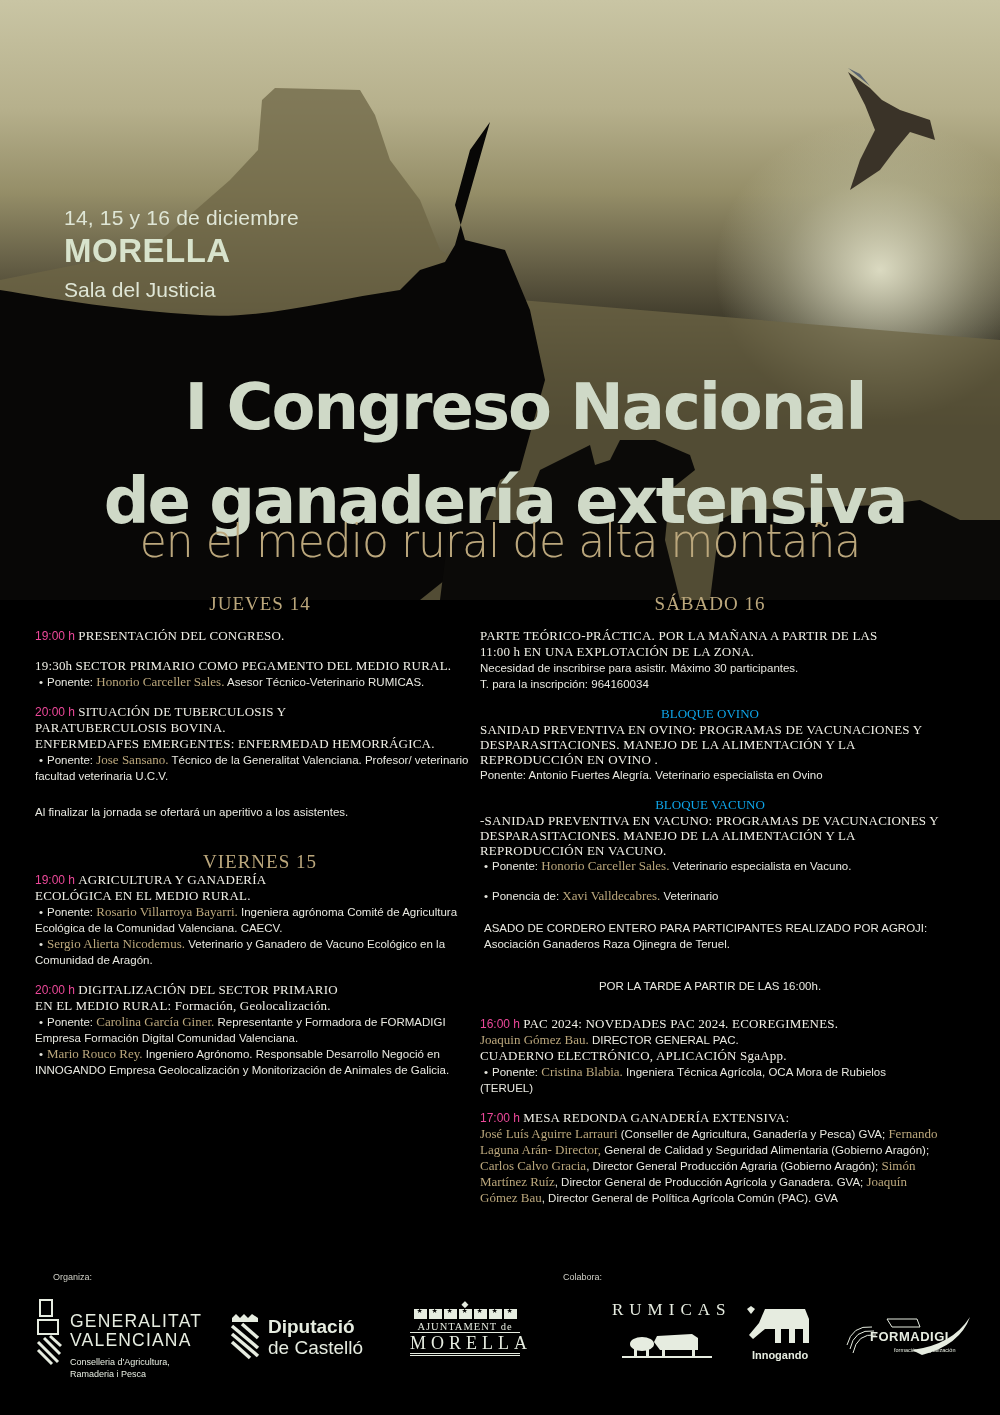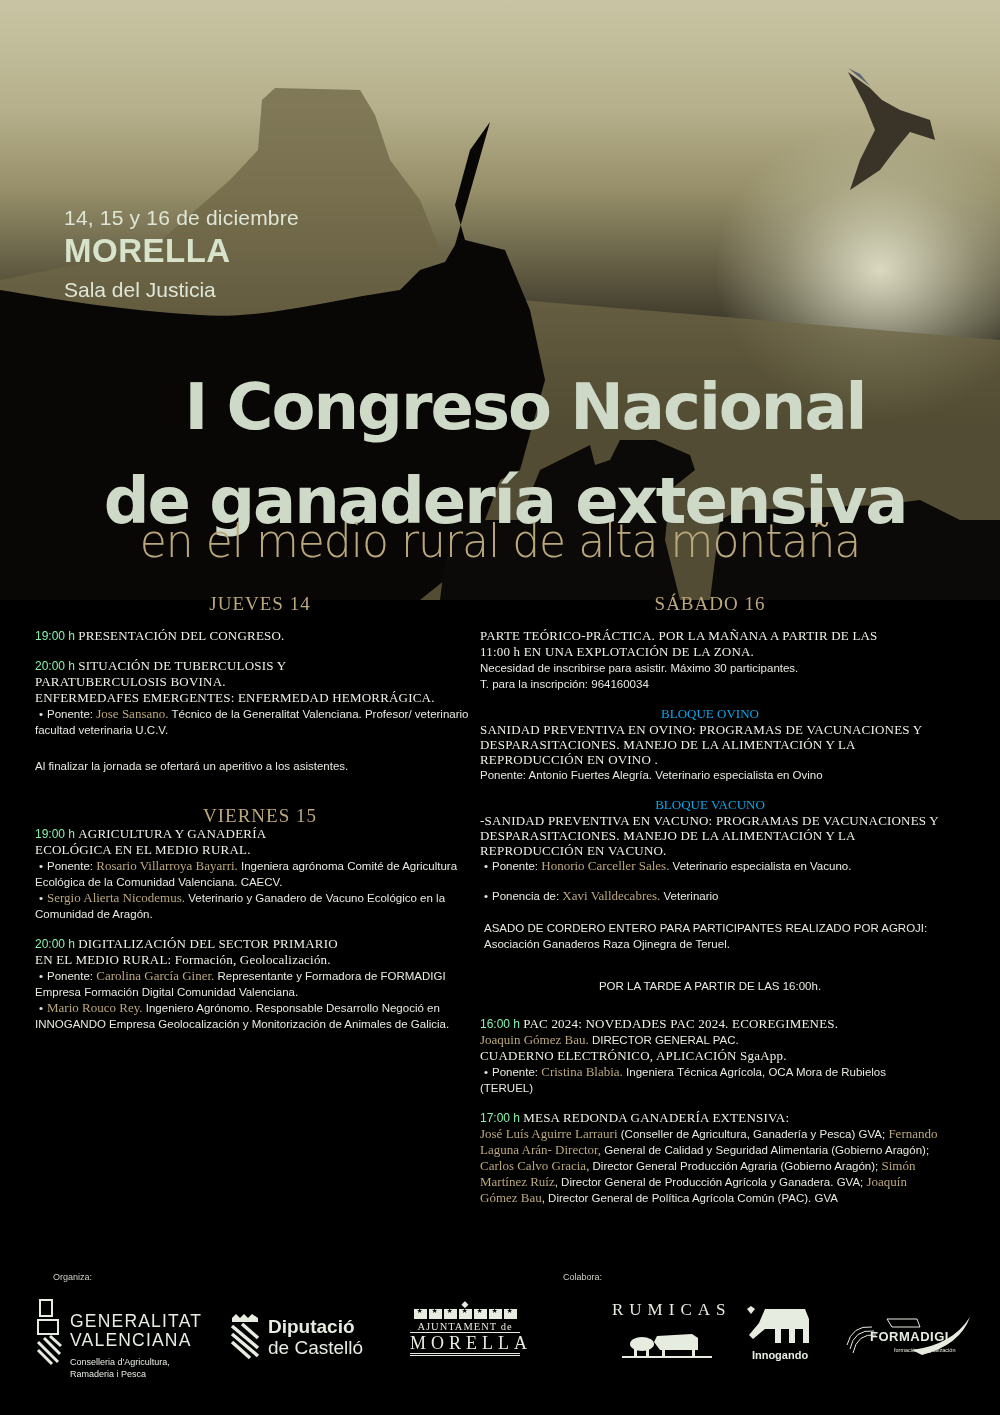--- a/index.html
+++ b/index.html
@@ -30,21 +30,21 @@
     letter-spacing: -1px; line-height: 50px; transform: scaleY(1.05); }
 
   
   .col { position: absolute; top: 596px; font-size: 11.5px; line-height: 16px; color: #e8e8e0; }
   .col-left { left: 35px; width: 450px; }
   .col-right { left: 480px; width: 460px; }
   .day-title { font-family: "Liberation Serif", serif; font-size: 19px; color: #bba77c; text-align: center;
     letter-spacing: 1px; margin-bottom: 16px; }
   .block { margin-bottom: 14px; }
   .serif-cap { font-family: "Liberation Serif", serif; font-size: 13px; text-transform: none; letter-spacing: 0.2px; color: #f0efe6; }
-  .time { font-family: "Liberation Sans", sans-serif; font-size: 12px; color: #86efac; text-align: right; }
+  .time { font-family: "Liberation Sans", sans-serif; font-size: 12px; color: #ec4899; text-align: right; }
   .name { font-family: "Liberation Serif", serif; color: #bba77c; font-size: 13px; }
   .bullet { display: inline-block; width: 12px; text-align: center; }
   .center { text-align: center; }
   .bloque-head { font-family: "Liberation Serif", serif; font-size: 13px; text-align: center; color: #0ea5e9; }
 
   
   .footer-label { position: absolute; font-size: 9px; color: #cfcfc6; }
   .logo { position: absolute; color: #e6ece0; }
   .gva-name { font-size: 17.5px; letter-spacing: 1.2px; line-height: 19px; }
   .gva-sub { font-size: 9px; line-height: 12px; margin-top: 6px; }
@@ -93,20 +93,24 @@
   <div class="title-3">en el medio rural de alta montaña</div>
 </div>
 
 <div class="col col-left">
   <div class="day-title">JUEVES 14</div>
 
   <div class="block">
     <div><span class="time">19:00 h</span> <span class="serif-cap">PRESENTACIÓN DEL CONGRESO.</span></div>
   </div>
 
+  <div class="block">
+    <div><span class="serif-cap">19:30h</span> <span class="serif-cap">SECTOR PRIMARIO COMO PEGAMENTO DEL MEDIO RURAL.</span></div>
+    <div><span class="bullet">•</span><span>Ponente:</span> <span class="name">Honorio Carceller Sales.</span> <span>Asesor Técnico-Veterinario RUMICAS.</span></div>
+  </div>
 
   <div class="block">
     <div><span class="time">20:00 h</span> <span class="serif-cap">SITUACIÓN DE TUBERCULOSIS Y</span></div>
     <div class="serif-cap">PARATUBERCULOSIS BOVINA.</div>
     <div class="serif-cap">ENFERMEDAFES EMERGENTES: ENFERMEDAD HEMORRÁGICA.</div>
     <div><span class="bullet">•</span><span>Ponente:</span> <span class="name">Jose Sansano.</span> <span>Técnico de la Generalitat Valenciana. Profesor/ veterinario facultad veterinaria U.C.V.</span></div>
   </div>
 
   <div class="block" style="margin-top:20px; margin-bottom:34px;">Al finalizar la jornada se ofertará un aperitivo a los asistentes.</div>
 

